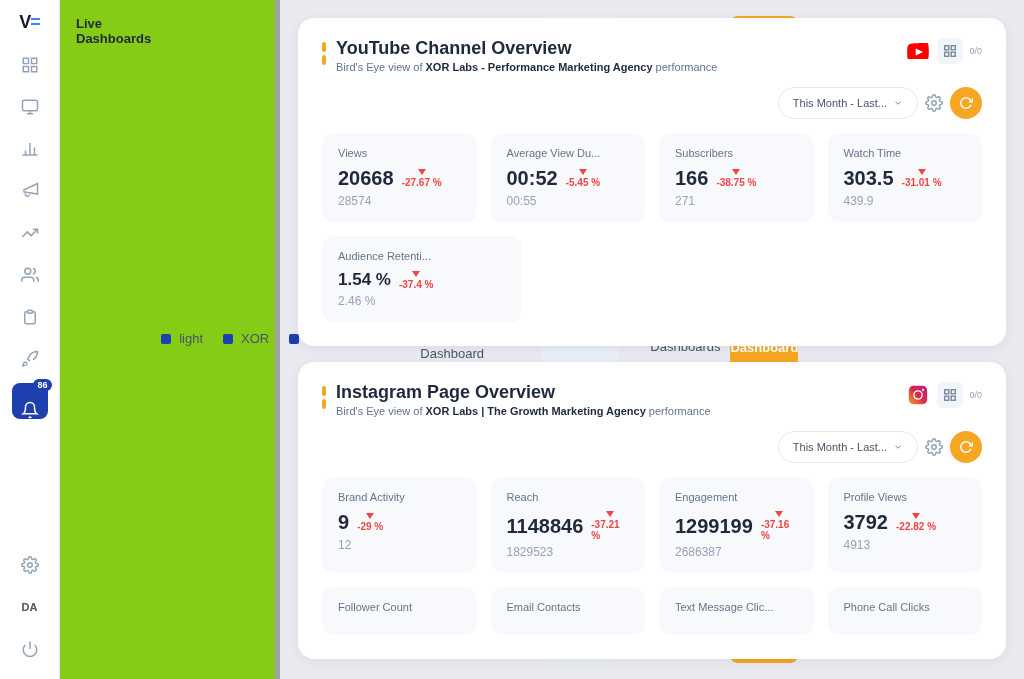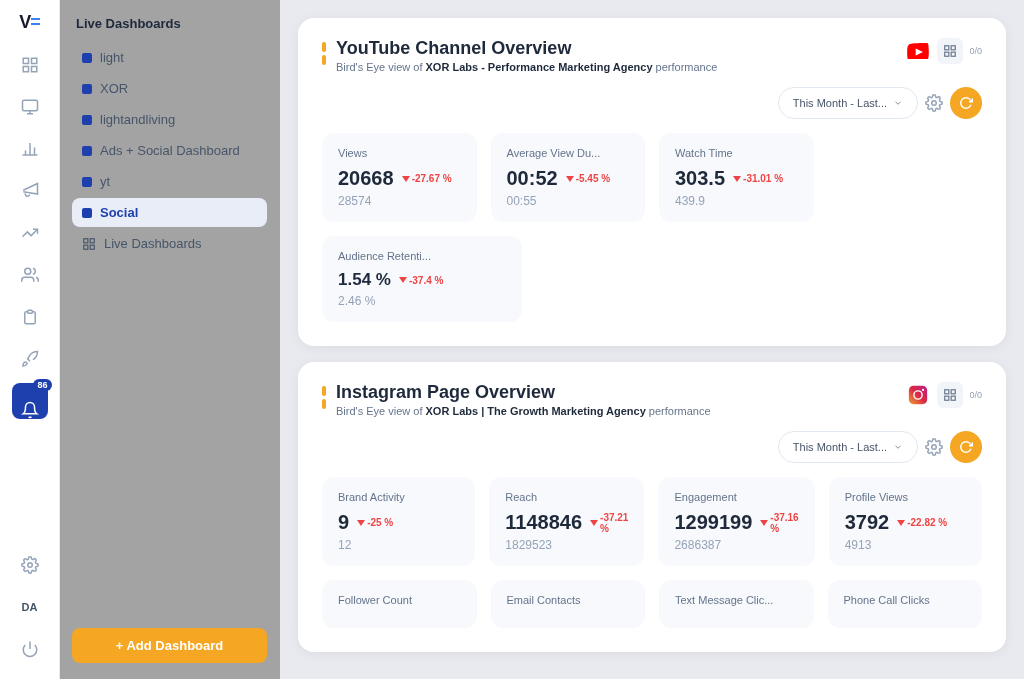--- a/index.html
+++ b/index.html
@@ -64,25 +64,25 @@
       border-radius: 10px;
       padding: 1px 4px;
       min-width: 18px;
       text-align: center;
     }
     .rail-spacer { flex: 1; }
 
     
     .sidebar {
       width: 220px;
-      background: #a3a3a3;
+      background: #84cc16;
       padding: 16px 12px;
       display: flex;
-      flex-direction: column;
-      border-right: 1px solid #a3a3a3;
+      flex-direction: row;
+      border-right: 5px solid #a3a3a3;
       flex-shrink: 0;
     }
     .sidebar-title {
       font-size: 13px;
       font-weight: 700;
       color: #1e293b;
       margin-bottom: 12px;
       padding-left: 4px;
     }
     .sidebar-item {
@@ -269,21 +269,21 @@
       font-weight: 700;
       color: #1e293b;
     }
     .metric-change {
       display: flex;
       align-items: center;
       gap: 2px;
       font-size: 10px;
       font-weight: 600;
     }
-    .metric-change.down { color: #ef4444; }
+    .metric-change.down { color: #ef4444; flex-direction: column; }
     .down-arrow {
       width: 0;
       height: 0;
       border-left: 4px solid transparent;
       border-right: 4px solid transparent;
       border-top: 6px solid #ef4444;
     }
     .metric-prev {
       font-size: 12px;
       color: #94a3b8;
@@ -513,20 +513,31 @@
         <div class="metric-current-row">
           <span class="metric-current">00:52</span>
           <div class="metric-change down">
             <div class="down-arrow"></div>
             <span>-5.45 %</span>
           </div>
         </div>
         <div class="metric-prev">00:55</div>
       </div>
 
+      <div class="metric-card">
+        <div class="metric-label">Subscribers</div>
+        <div class="metric-current-row">
+          <span class="metric-current">166</span>
+          <div class="metric-change down">
+            <div class="down-arrow"></div>
+            <span>-38.75 %</span>
+          </div>
+        </div>
+        <div class="metric-prev">271</div>
+      </div>
 
       <div class="metric-card">
         <div class="metric-label">Watch Time</div>
         <div class="metric-current-row">
           <span class="metric-current">303.5</span>
           <div class="metric-change down">
             <div class="down-arrow"></div>
             <span>-31.01 %</span>
           </div>
         </div>
@@ -614,21 +625,21 @@
     </div>
 
     <div class="metrics-grid">
 
       <div class="metric-card">
         <div class="metric-label">Brand Activity</div>
         <div class="metric-current-row">
           <span class="metric-current">9</span>
           <div class="metric-change down">
             <div class="down-arrow"></div>
-            <span>-25 %</span>
+            <span>-29 %</span>
           </div>
         </div>
         <div class="metric-prev">12</div>
       </div>
 
       <div class="metric-card">
         <div class="metric-label">Reach</div>
         <div class="metric-current-row">
           <span class="metric-current">1148846</span>
           <div class="metric-change down">

